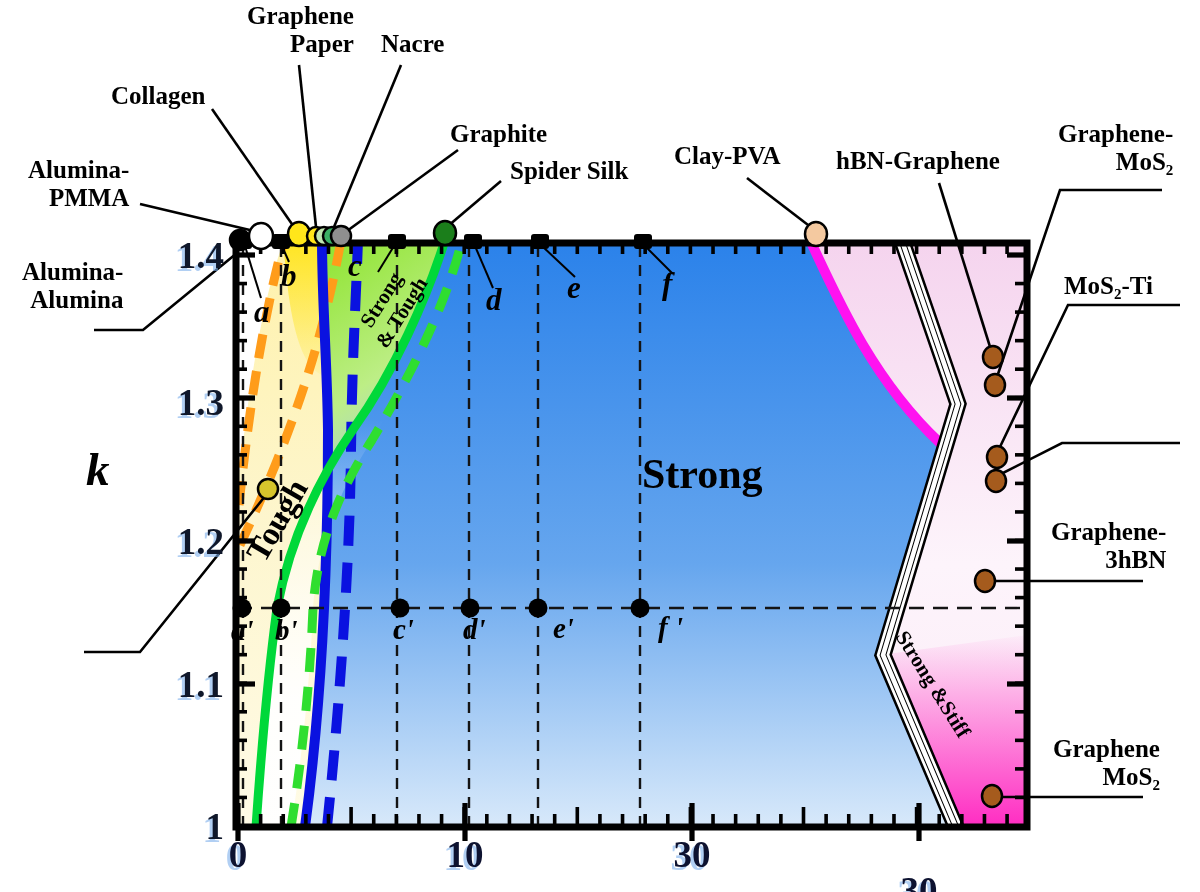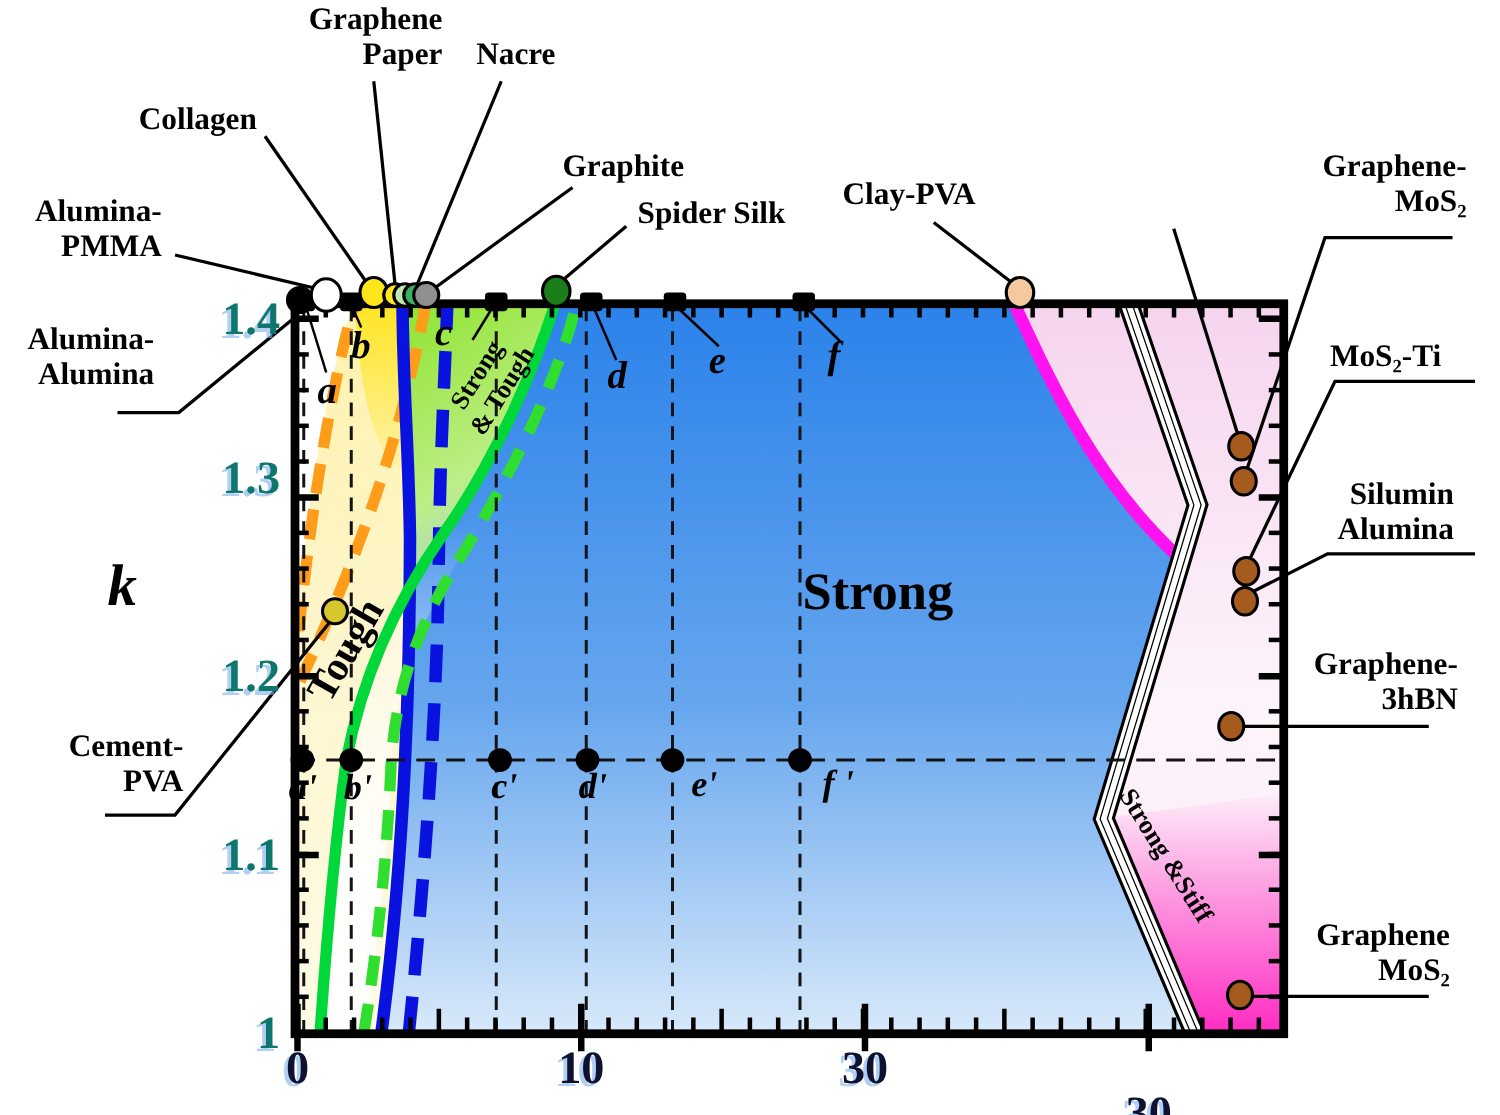--- a/index.html
+++ b/index.html
@@ -4,21 +4,21 @@
 <style>
   html,body{margin:0;padding:0;background:#fff;}
   #stage{position:relative;width:1200px;height:892px;background:#fff;overflow:hidden;
          font-family:"Liberation Serif","DejaVu Serif",serif;}
   #plot{position:absolute;left:0;top:0;width:1200px;height:892px;}
   .txt{position:absolute;white-space:nowrap;color:#000;}
   .mat{font-weight:bold;font-size:25px;line-height:1.12;text-align:right;}
   .mat span{display:block;}
   .pt{font-style:italic;font-weight:bold;font-size:31px;line-height:1;}
   .ptp{font-style:italic;font-weight:bold;font-size:29px;line-height:1;}
-  .ytick{font-weight:bold;font-size:37px;width:70px;text-align:right;color:#0f766e;
+  .ytick{font-weight:bold;font-size:37px;width:70px;text-align:right;color:#0f172a;
          text-shadow:-3px 3px 0 rgba(125,175,235,.6);line-height:1;}
   .xtick{font-weight:bold;font-size:37px;width:90px;text-align:center;color:#0d1230;
          text-shadow:-3px 3px 0 rgba(125,175,235,.6);line-height:1;}
   .axis-k{font-style:italic;font-weight:bold;font-size:47px;line-height:1;}
   .region{font-weight:bold;}
   .r-strong{font-size:42px;}
   .r-tough{font-size:33px;transform:rotate(-60deg);}
   .r-st{font-size:21px;text-align:center;line-height:1.15;transform:rotate(-58deg);}
   .r-st span{display:block;}
   .r-ss{font-size:21px;transform:rotate(58deg);}
@@ -314,38 +314,33 @@
 <div class="txt mat" style="left:28px;top:156px">
       <span>Alumina-</span>
       <span>PMMA</span>
     </div>
 <div class="txt mat" style="left:510px;top:157px">
       <span>Spider Silk</span>
     </div>
 <div class="txt mat" style="left:674px;top:142px">
       <span>Clay-PVA</span>
     </div>
+<div class="txt mat" style="left:836px;top:147px">
+      <span>hBN-Graphene</span>
+    </div>
 <div class="txt mat" style="left:1058px;top:120px">
       <span>Graphene-</span>
       <span>MoS₂</span>
     </div>
 <div class="txt mat" style="left:22px;top:258px">
       <span>Alumina-</span>
       <span>Alumina</span>
     </div>
 <div class="txt mat" style="left:1064px;top:272px">
       <span>MoS₂-Ti</span>
-    </div>
-<div class="txt mat" style="left:1070px;top:382px">
-      <span>Silumin</span>
-      <span>Alumina</span>
-    </div>
-<div class="txt mat" style="left:55px;top:584px">
-      <span>Cement-</span>
-      <span>PVA</span>
     </div>
 <div class="txt mat" style="left:1051px;top:518px">
       <span>Graphene-</span>
       <span>3hBN</span>
     </div>
 <div class="txt mat" style="left:1053px;top:735px">
       <span>Graphene</span>
       <span>MoS₂</span>
     </div>
 
@@ -364,21 +359,21 @@
 
 <div class="txt region r-strong" style="left:642px;top:450px">Strong</div>
 <div class="txt region r-tough" style="left:233px;top:502px">Tough</div>
 <div class="txt region r-st" style="left:352px;top:282px">
       <span>Strong</span>
       <span>&amp; Tough</span>
     </div>
 <div class="txt region r-ss" style="left:872px;top:672px">Strong &amp;Stiff</div>
 
 <div class="txt ytick" style="left:154px;top:237px">1.4</div>
-<div class="txt ytick" style="left:154px;top:364px">1.3</div>
+<div class="txt ytick" style="left:154px;top:384px">1.3</div>
 <div class="txt ytick" style="left:154px;top:523px">1.2</div>
 <div class="txt ytick" style="left:154px;top:666px">1.1</div>
 <div class="txt ytick" style="left:154px;top:808px">1</div>
 <div class="txt xtick" style="left:193px;top:836px">0</div>
 <div class="txt xtick" style="left:420px;top:836px">10</div>
 <div class="txt xtick" style="left:647px;top:836px">30</div>
 <div class="txt xtick" style="left:874px;top:872px">30</div>
 <div class="txt axis-k" style="left:86px;top:446px">k</div>
 
 </div>

